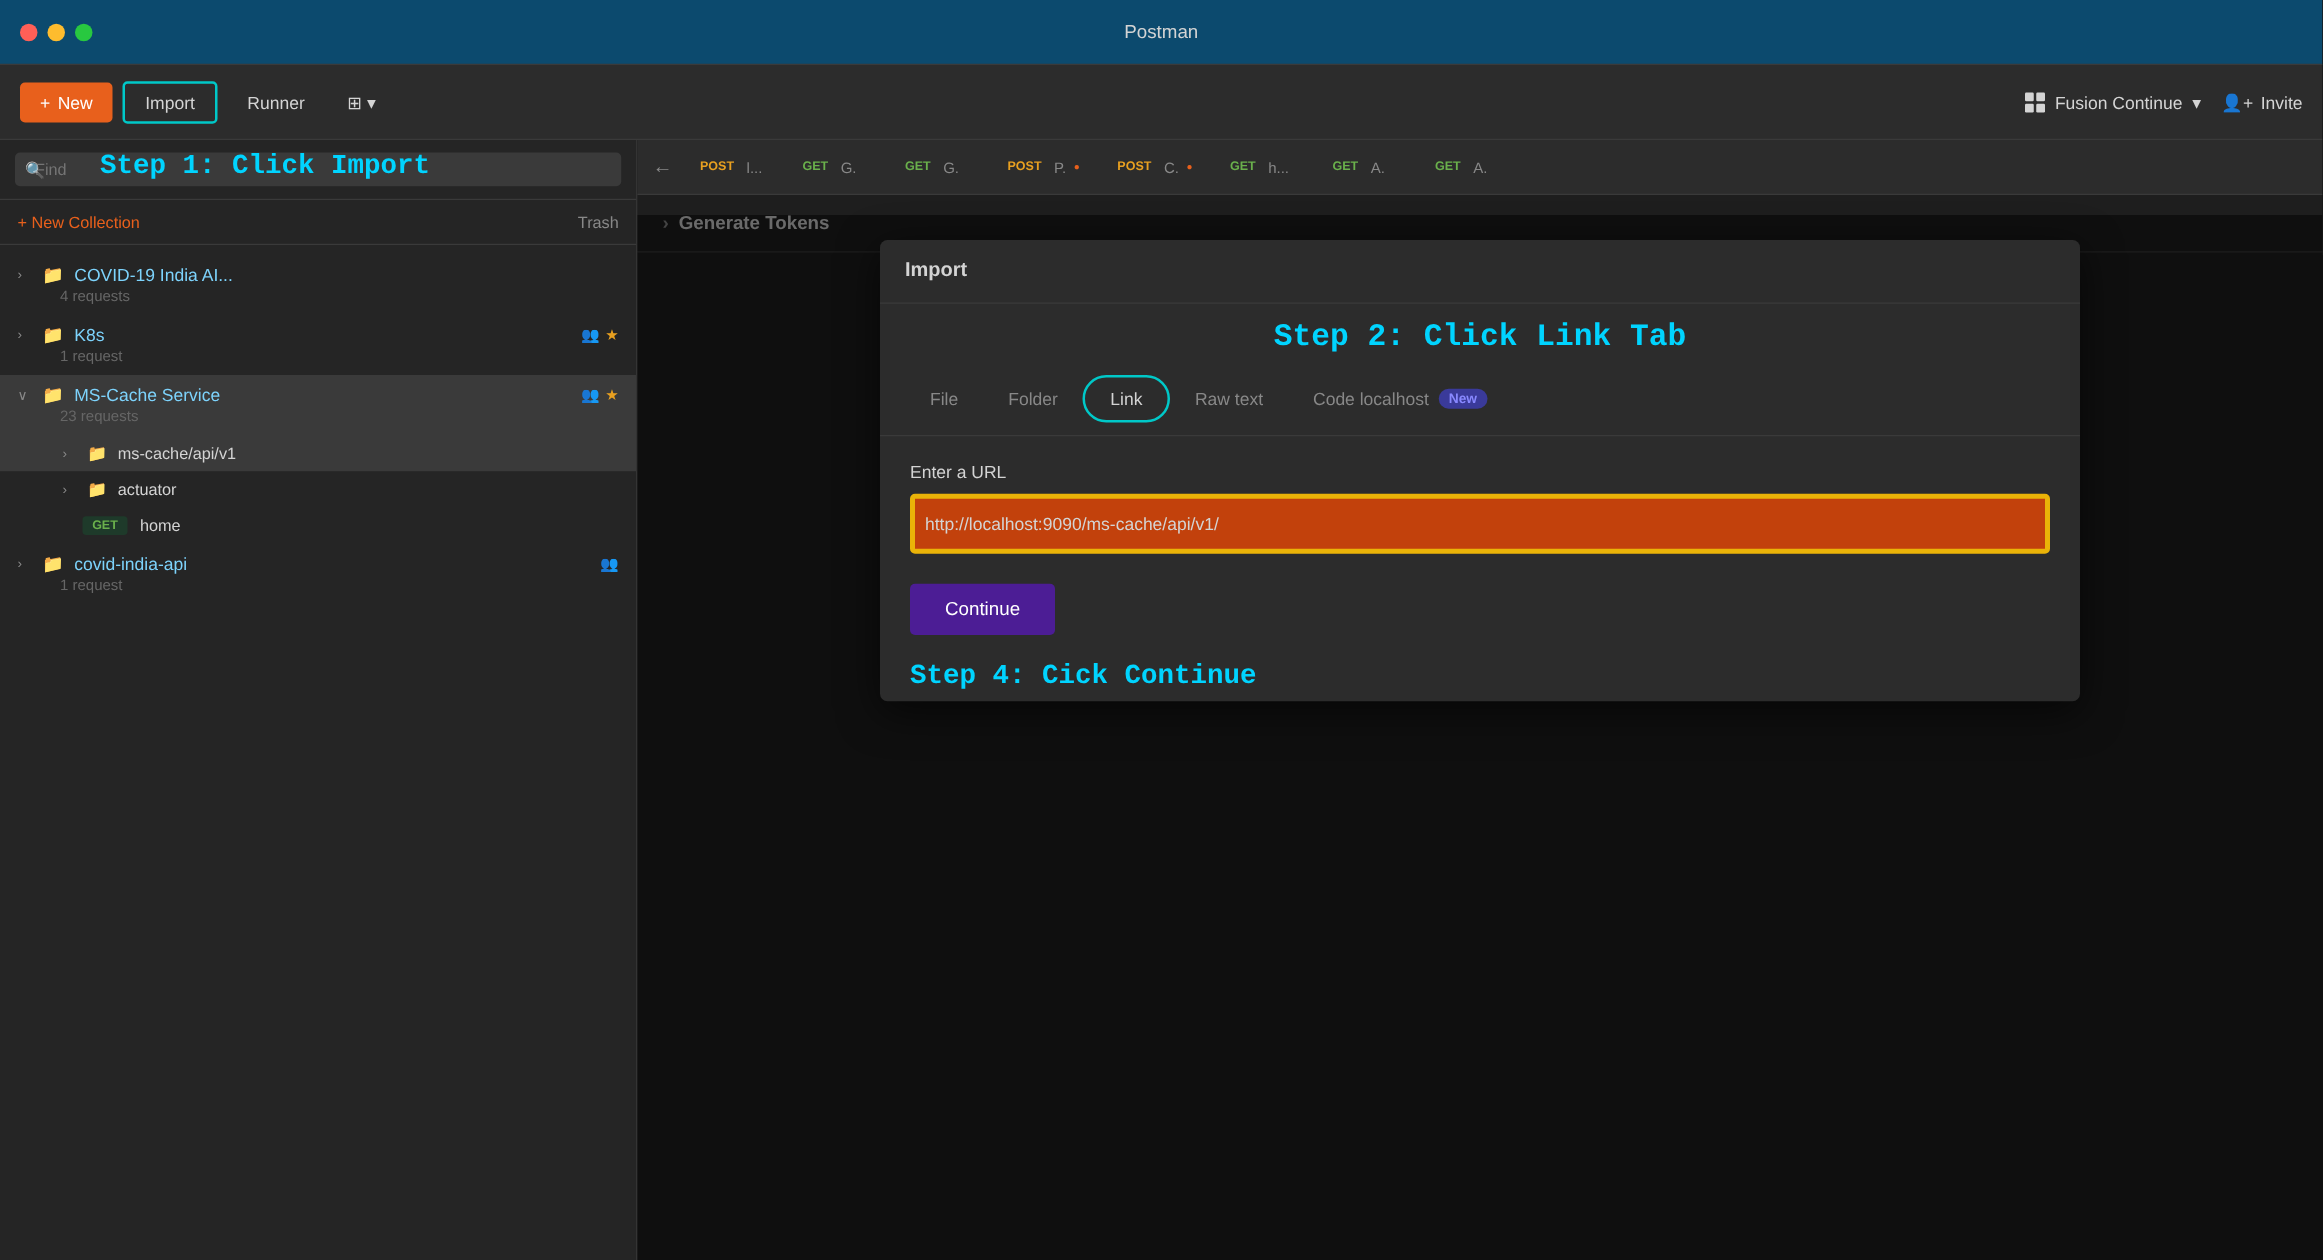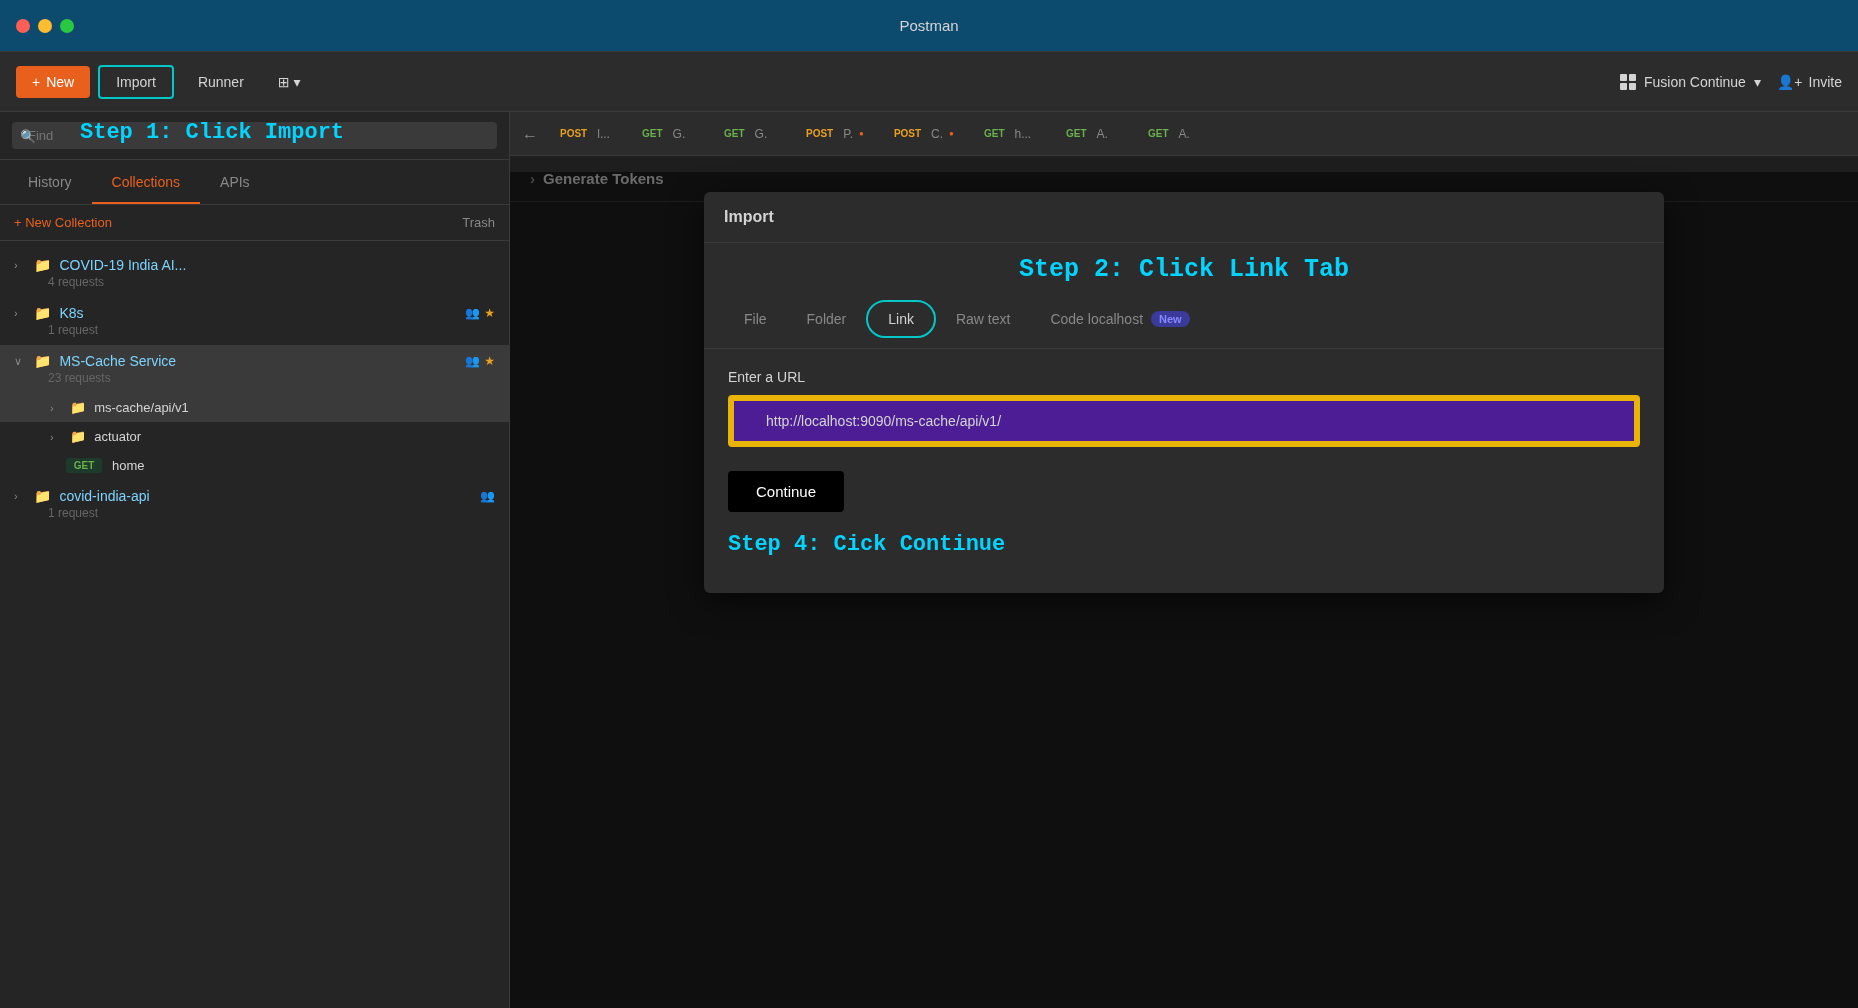--- a/index.html
+++ b/index.html
@@ -460,49 +460,49 @@
       color: #d4d4d4;
       font-size: 14px;
       font-weight: 500;
       margin-bottom: 10px;
     }
     .url-input-wrap {
       position: relative;
     }
     .url-input {
       width: 100%;
+      background: #c2410c;
+      border: 4px solid #eab308;
+      border-radius: 4px;
+      color: #d4d4d4;
+      padding: 12px 8px;
+      font-size: 14px;
+      outline: none;
+    }
+
+    .btn-continue {
       background: #4c1d95;
-      border: 6px solid #eab308;
-      border-radius: 4px;
-      color: #d4d4d4;
-      padding: 12px 32px;
-      font-size: 14px;
-      outline: none;
-    }
-
-    .btn-continue {
-      background: #000000;
       color: white;
       border: none;
       border-radius: 4px;
       padding: 12px 28px;
       font-size: 15px;
       cursor: pointer;
       font-weight: 500;
       margin: 4px 24px 16px;
       display: block;
     }
 
     
     .step4-label {
       color: #00d4ff;
       font-size: 22px;
       font-weight: 700;
       font-family: 'Courier New', monospace;
-      padding: 4px 24px 36px;
+      padding: 4px 24px 8px;
     }
 
     ::-webkit-scrollbar { width: 6px; }
     ::-webkit-scrollbar-track { background: #1e1e1e; }
     ::-webkit-scrollbar-thumb { background: #4a4a4a; border-radius: 3px; }
   </style>
 </head>
 <body>
 
 <div class="titlebar">
@@ -549,31 +549,20 @@
 <div class="main-layout">
 
   <div class="sidebar">
     <div class="sidebar-search">
       <div class="search-wrap">
         <span class="search-icon-inner">🔍</span>
         <input type="text" placeholder="Find" style="">
       </div>
     </div>
 
-    <div class="sidebar-tabs">
-      <div class="sidebar-tab">
-        <span>History</span>
-      </div>
-      <div class="sidebar-tab active">
-        <span>Collections</span>
-      </div>
-      <div class="sidebar-tab">
-        <span>APIs</span>
-      </div>
-    </div>
 
     <div class="sidebar-actions">
       <button class="btn-new-collection">+ New Collection</button>
       <button class="btn-trash">Trash</button>
     </div>
 
     <div class="collection-list">
 
       <div class="collection-item">
         <div class="collection-header">

